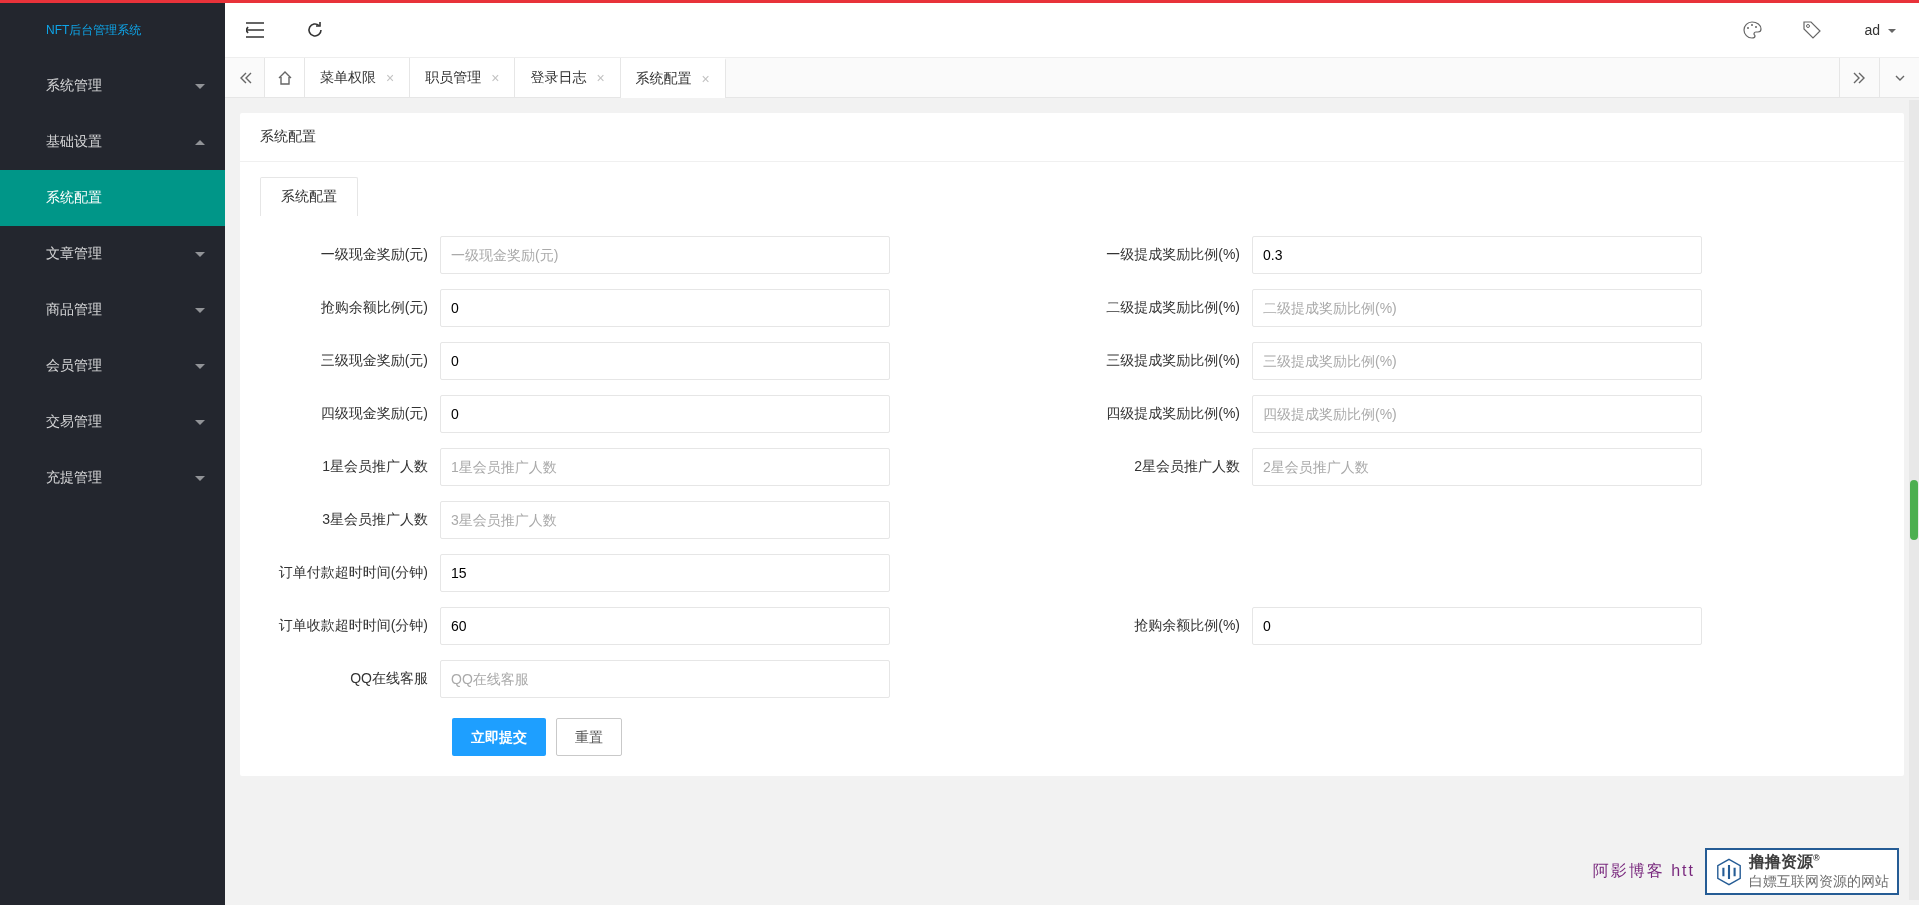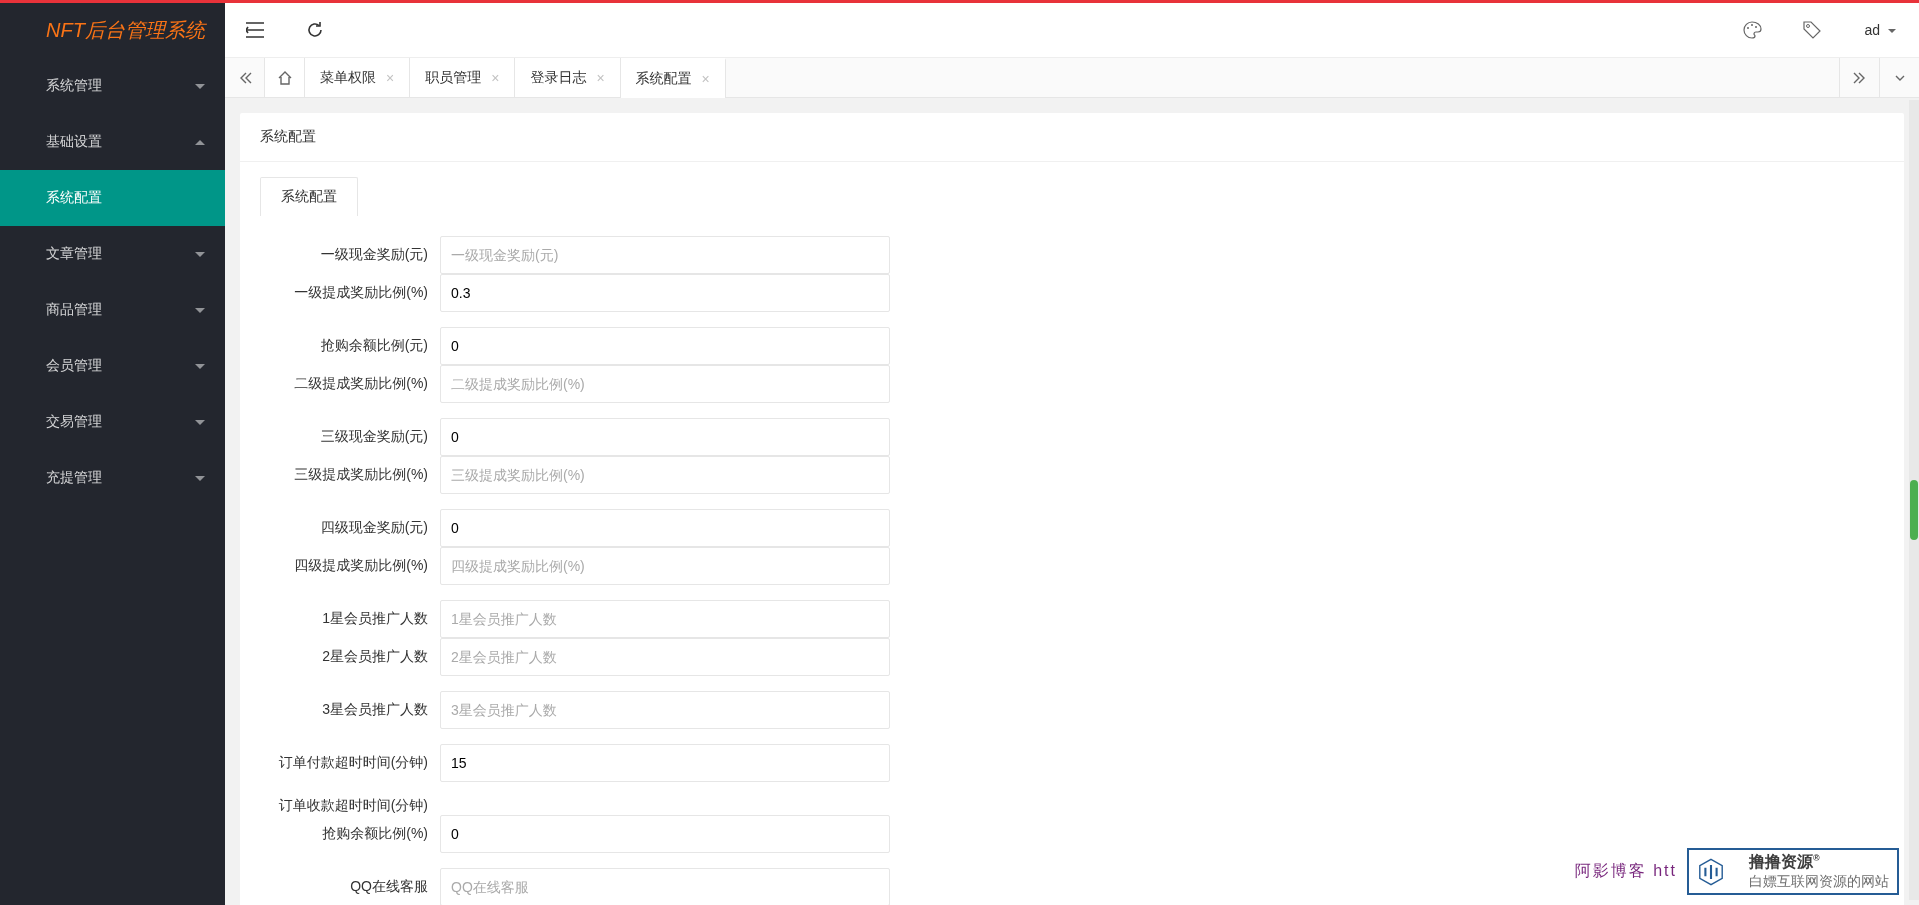--- a/index.html
+++ b/index.html
@@ -1,21 +1,21 @@
 <!DOCTYPE html>
 <html><head>
 <meta charset="utf-8">
 <style>
 * { margin: 0; padding: 0; box-sizing: border-box; }
 body { font-family: "Microsoft YaHei", Arial, sans-serif; font-size: 14px; color: #333; background: #f2f2f2; overflow: hidden; }
 .container { display: flex; height: 100vh; border-top: 3px solid #e8323a; }
 
 
 .sidebar { width: 225px; background: #23262e; color: #fff; flex-shrink: 0; }
-.logo { height: 55px; display: flex; align-items: center; padding-left: 46px; font-size: 20px; color: #f97316; font-style: italic; }
+.logo { height: 55px; display: flex; align-items: center; padding-left: 46px; font-size: 12px; color: #0ea5e9; }
 .menu-item { height: 56px; display: flex; align-items: center; padding: 0 20px 0 46px; cursor: pointer; color: rgba(255,255,255,0.8); position: relative; }
 .menu-item.active { background: #009688; color: #fff; }
 .menu-item.sub { padding-left: 46px; }
 .menu-arrow { position: absolute; right: 20px; width: 0; height: 0; border-left: 5px solid transparent; border-right: 5px solid transparent; }
 .menu-arrow.down { border-top: 5px solid rgba(255,255,255,0.5); }
 .menu-arrow.up { border-bottom: 5px solid rgba(255,255,255,0.5); }
 
 
 .main { flex: 1; display: flex; flex-direction: column; background: #fff; min-width: 0; }
 
@@ -36,39 +36,39 @@
 .tab.active::after { content: ''; position: absolute; bottom: -1px; left: 0; right: 0; height: 2px; background: #fff; }
 .tab-close { color: #c2c2c2; font-size: 14px; cursor: pointer; }
 
 
 .content { flex: 1; overflow-y: auto; padding: 15px; background: #f2f2f2; position: relative; }
 .card { background: #fff; border-radius: 2px; }
 .card-header { padding: 15px 20px; border-bottom: 1px solid #f0f0f0; font-size: 14px; }
 .inner-tabs { padding: 15px 20px 0; }
 .inner-tab { display: inline-block; padding: 10px 20px; border: 1px solid #e6e6e6; border-bottom: none; background: #fff; cursor: pointer; border-radius: 2px 2px 0 0; }
 .form-area { padding: 20px; }
-.form-row { display: flex; margin-bottom: 15px; flex-direction: column; }
+.form-row { display: flex; margin-bottom: 15px; }
 .form-item { flex: 1; display: flex; align-items: center; }
 .form-label { width: 180px; text-align: right; padding-right: 12px; color: #333; }
 .form-input { flex: 1; max-width: 450px; }
 .form-input input { width: 100%; height: 38px; padding: 0 10px; border: 1px solid #e6e6e6; border-radius: 2px; font-size: 14px; }
 .form-input input::placeholder { color: #aaa; }
 .btn-row { padding-left: 192px; margin-top: 20px; }
 .btn { display: inline-block; height: 38px; padding: 0 18px; border: 1px solid transparent; border-radius: 2px; cursor: pointer; font-size: 14px; line-height: 36px; }
 .btn-primary { background: #1e9fff; color: #fff; font-weight: bold; }
 .btn-default { background: #fff; border-color: #c9c9c9; color: #555; margin-left: 10px; }
 
 
 .scroll-track-right { position: fixed; right: 0; top: 100px; bottom: 5px; width: 10px; background: rgba(0,0,0,0.04); }
 .scroll-thumb-right { position: absolute; top: 380px; left: 1px; width: 8px; height: 60px; background: #4caf50; border-radius: 4px; }
 
 
 .watermark { position: fixed; right: 20px; bottom: 10px; display: flex; align-items: center; gap: 10px; opacity: 0.95; }
 .watermark-text1 { color: #701a75; font-size: 16px; letter-spacing: 2px; }
-.watermark-box { border: 2px solid #1a5490; padding: 2px 8px; display: flex; align-items: center; gap: 24px; background: #fff; }
+.watermark-box { border: 2px solid #1a5490; padding: 2px 8px; display: flex; align-items: center; gap: 6px; background: #fff; }
 .watermark-logo { width: 28px; height: 28px; }
 .watermark-title { display: flex; flex-direction: column; }
 .watermark-main { font-size: 16px; font-weight: bold; color: #333; }
 .watermark-sub { font-size: 14px; color: #666; }
 
 svg { display: block; }
 </style>
 </head>
 <body>
 
@@ -250,20 +250,21 @@
             </div>
             <div class="form-row">
               <div class="form-item">
                 <div class="form-label">订单付款超时时间(分钟)</div>
                 <div class="form-input"><input type="text" placeholder="" value="15" style=""></div>
               </div>
             </div>
             <div class="form-row">
               <div class="form-item">
                 <div class="form-label">订单收款超时时间(分钟)</div>
+                <div class="form-input"><input type="text" placeholder="" value="60" style=""></div>
               </div>
               <div class="form-item">
                 <div class="form-label">抢购余额比例(%)</div>
                 <div class="form-input"><input type="text" placeholder="" value="0" style=""></div>
               </div>
             </div>
             <div class="form-row">
               <div class="form-item">
                 <div class="form-label">QQ在线客服</div>
                 <div class="form-input"><input type="text" placeholder="QQ在线客服" style=""></div>

